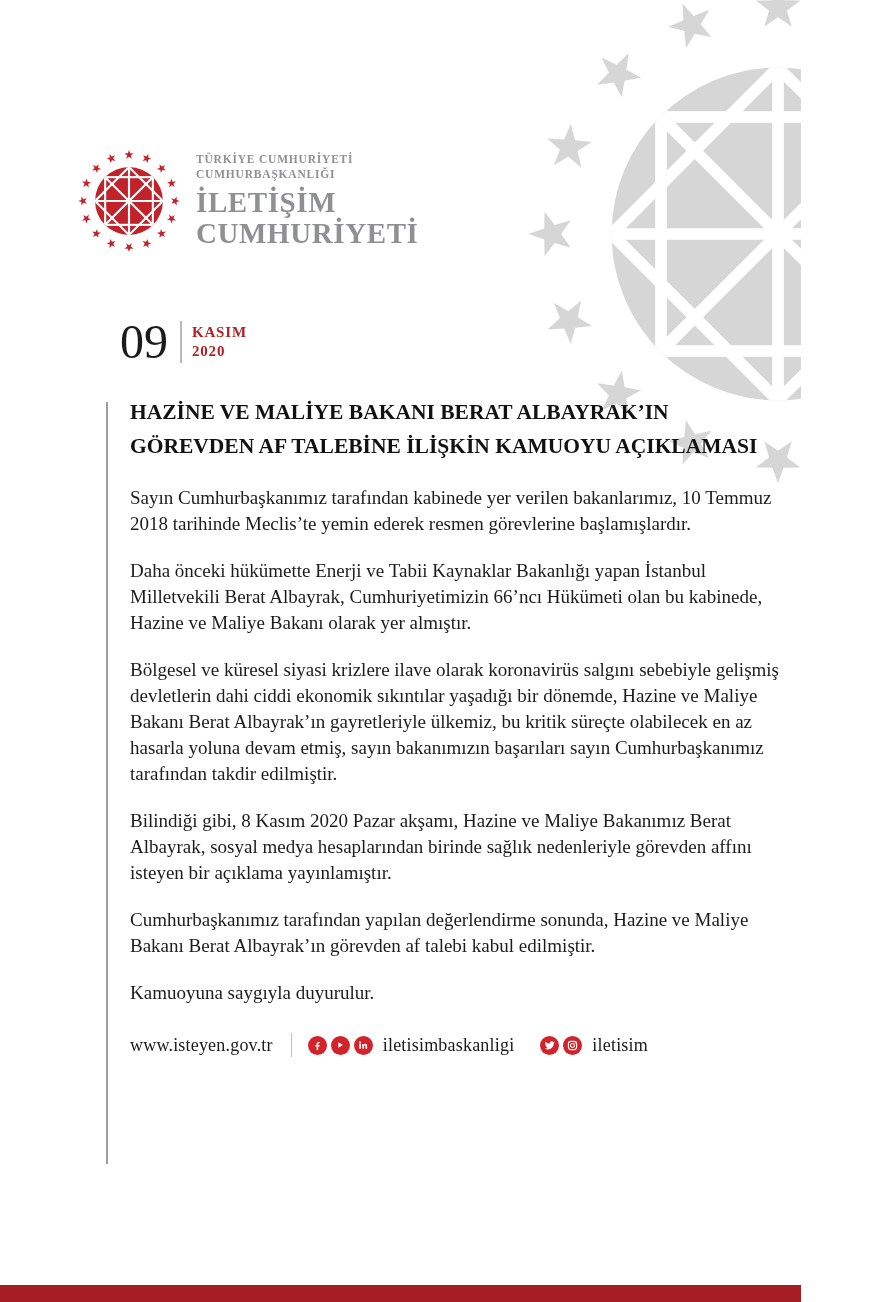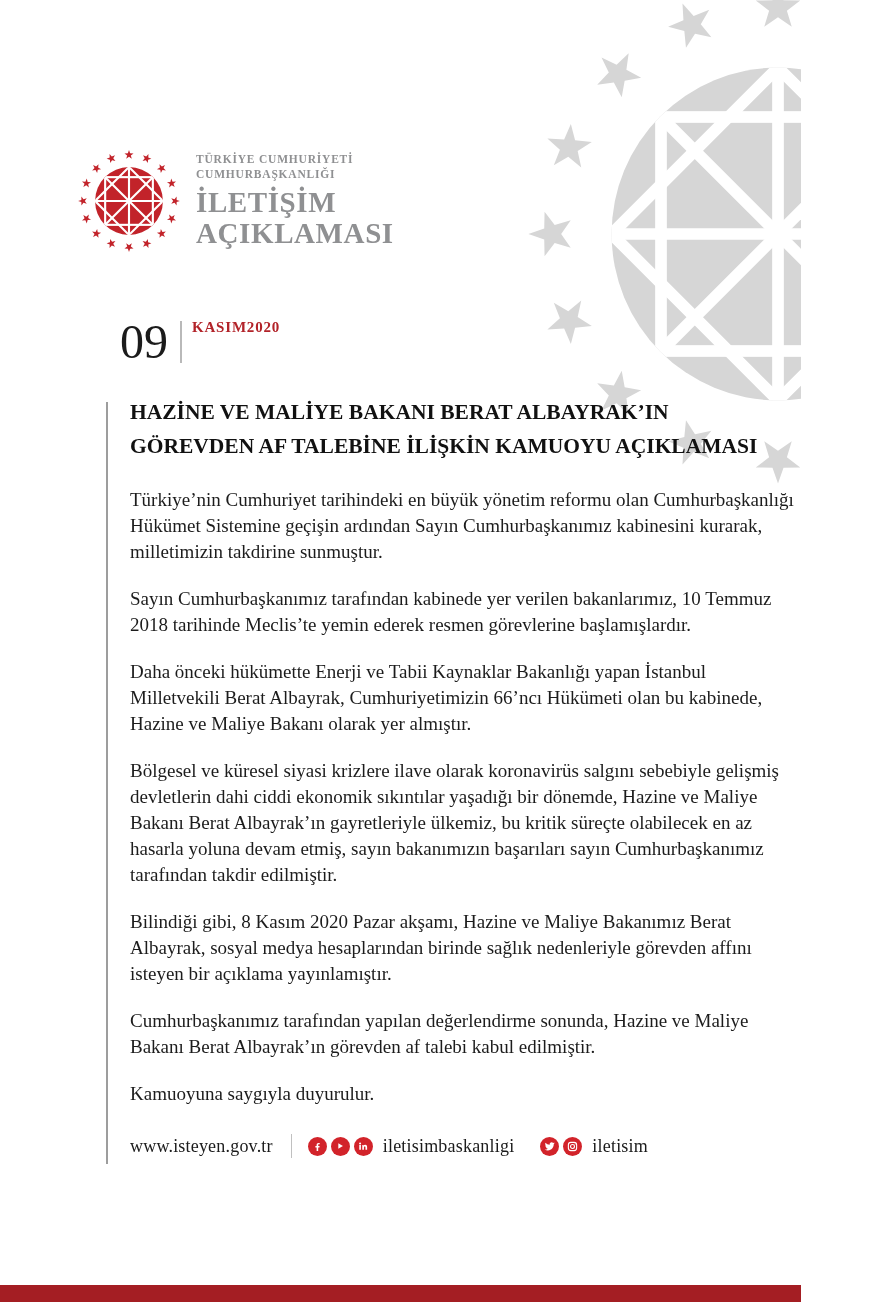--- a/index.html
+++ b/index.html
@@ -65,21 +65,21 @@
     font-weight: 400;
     margin-left: 20px;
   }
   .date-divider {
     width: 2px;
     background: #b9b9b9;
     margin: 3px 10px 3px 12px;
   }
   .date-monthyear {
     display: flex;
-    flex-direction: row;
+    flex-direction: column;
     justify-content: center;
   }
   .date-month, .date-year {
     font-size: 15px;
     font-weight: 700;
     color: #b22329;
     letter-spacing: 0.8px;
     line-height: 1.25;
   }
 
@@ -226,42 +226,41 @@
         <line x1="100" y1="36" x2="100" y2="164"></line>
         <line x1="36" y1="100" x2="164" y2="100"></line>
         <line x1="55" y1="55" x2="145" y2="145"></line>
         <line x1="145" y1="55" x2="55" y2="145"></line>
       </g>
     </svg>
     <div class="logo-text">
       <div class="small-line">TÜRKİYE CUMHURİYETİ</div>
       <div class="small-line">CUMHURBAŞKANLIĞI</div>
       <div class="big-line big-first">İLETİŞİM</div>
-      <div class="big-line">AÇIKLAMASI</div>
+      <div class="big-line">CUMHURİYETİ</div>
     </div>
   </div>
 
   <div class="date-block">
     <div class="date-day">09</div>
     <div class="date-divider"></div>
     <div class="date-monthyear">
       <div class="date-month">KASIM</div>
       <div class="date-year">2020</div>
     </div>
   </div>
 
   <div class="content-rule"></div>
 
   <div class="content">
     <div class="doc-title">
       <div>HAZİNE VE MALİYE BAKANI BERAT ALBAYRAK’IN</div>
       <div>GÖREVDEN AF TALEBİNE İLİŞKİN KAMUOYU AÇIKLAMASI</div>
     </div>
 
-    <p class="body-par first-par">Türkiye’nin Cumhuriyet tarihindeki en büyük yönetim reformu olan Cumhurbaşkanlığı Hükümet Sistemine geçişin ardından Sayın Cumhurbaşkanımız kabinesini kurarak, milletimizin takdirine sunmuştur.</p>
     <p class="body-par">Sayın Cumhurbaşkanımız tarafından kabinede yer verilen bakanlarımız, 10 Temmuz 2018 tarihinde Meclis’te yemin ederek resmen görevlerine başlamışlardır.</p>
     <p class="body-par">Daha önceki hükümette Enerji ve Tabii Kaynaklar Bakanlığı yapan İstanbul Milletvekili Berat Albayrak, Cumhuriyetimizin 66’ncı Hükümeti olan bu kabinede, Hazine ve Maliye Bakanı olarak yer almıştır.</p>
     <p class="body-par">Bölgesel ve küresel siyasi krizlere ilave olarak koronavirüs salgını sebebiyle gelişmiş devletlerin dahi ciddi ekonomik sıkıntılar yaşadığı bir dönemde, Hazine ve Maliye Bakanı Berat Albayrak’ın gayretleriyle ülkemiz, bu kritik süreçte olabilecek en az hasarla yoluna devam etmiş, sayın bakanımızın başarıları sayın Cumhurbaşkanımız tarafından takdir edilmiştir.</p>
     <p class="body-par">Bilindiği gibi, 8 Kasım 2020 Pazar akşamı, Hazine ve Maliye Bakanımız Berat Albayrak, sosyal medya hesaplarından birinde sağlık nedenleriyle görevden affını isteyen bir açıklama yayınlamıştır.</p>
     <p class="body-par">Cumhurbaşkanımız tarafından yapılan değerlendirme sonunda, Hazine ve Maliye Bakanı Berat Albayrak’ın görevden af talebi kabul edilmiştir.</p>
     <p class="body-par">Kamuoyuna saygıyla duyurulur.</p>
 
     <div class="footer-row">
       <span class="footer-site">www.isteyen.gov.tr</span>
       <span class="footer-divider"></span>

